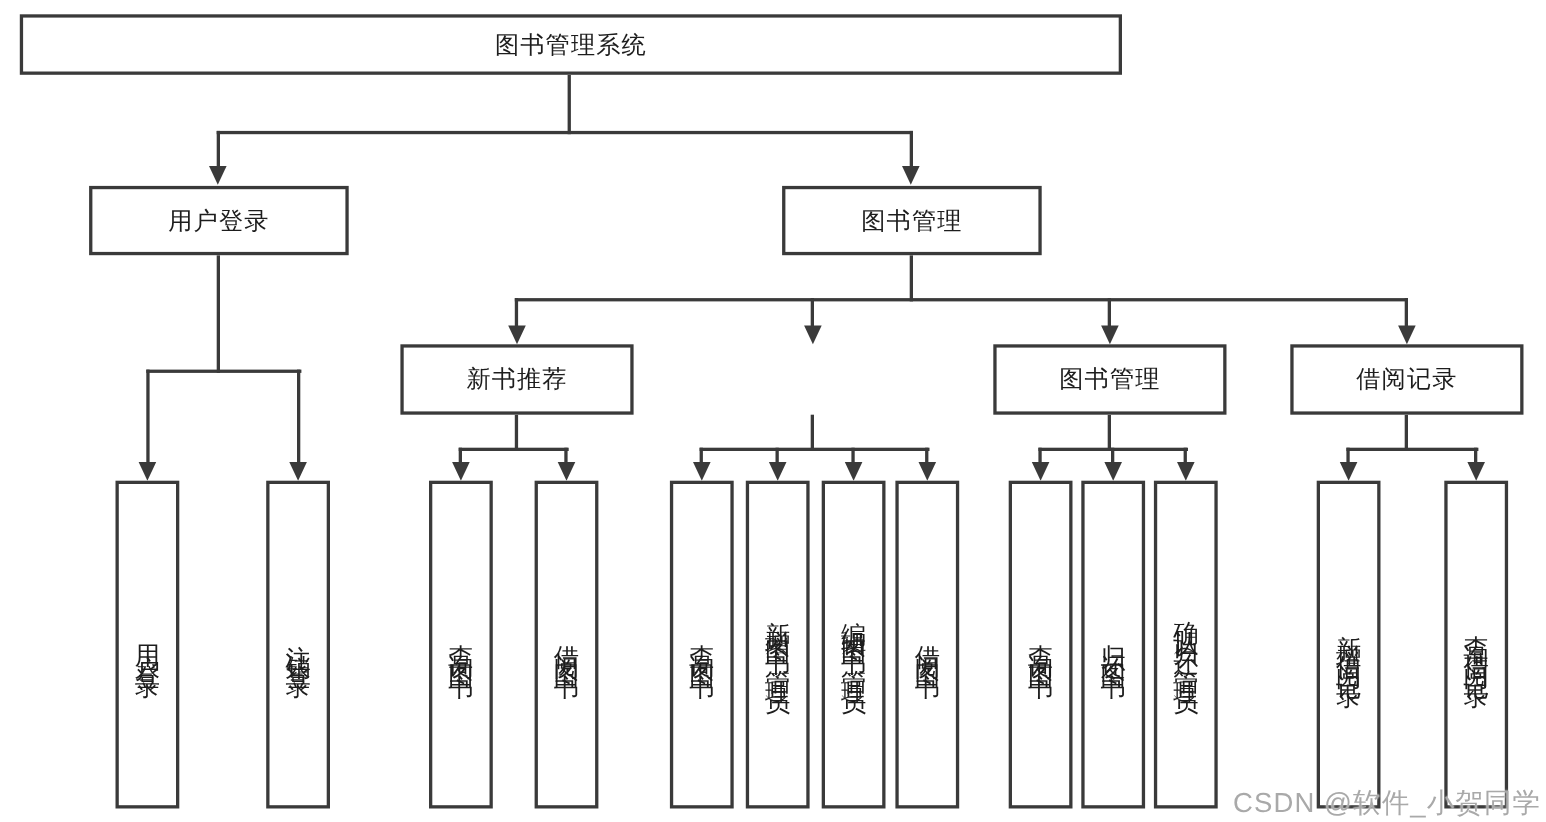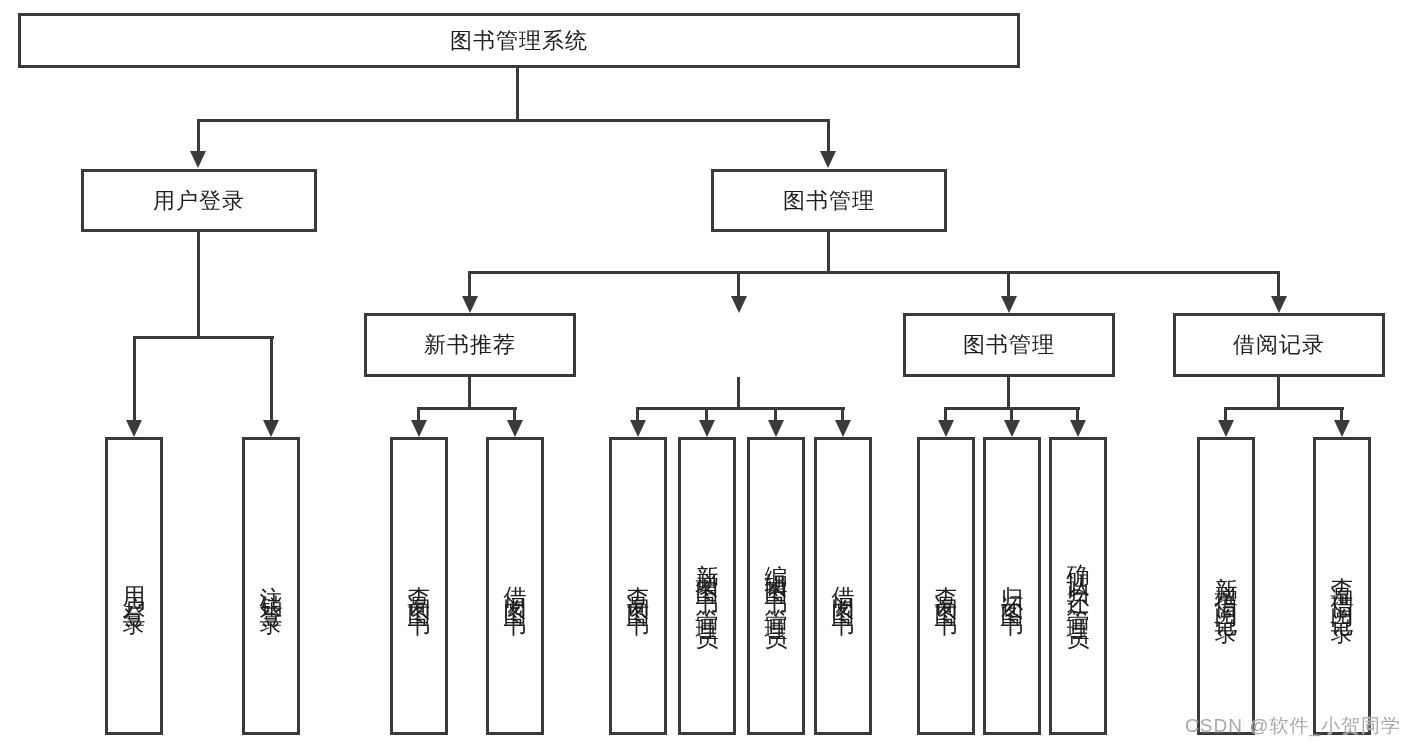--- a/index.html
+++ b/index.html
@@ -30,21 +30,21 @@
     display:flex;align-items:center;justify-content:center;
   }
   .box.h{font-size:22px;letter-spacing:1px;}
   .box.v{
     writing-mode:vertical-rl;text-orientation:mixed;
     font-size:23px;letter-spacing:9px;line-height:1;
   }
   .lbl{white-space:nowrap;}
   .watermark{
     position:absolute;top:713px;right:4px;
-    font-size:19px;color:var(--wm);letter-spacing:1px;
+    font-size:25px;color:var(--wm);letter-spacing:1px;
     text-shadow:0 0 2px #ffffff;
     z-index:5;white-space:nowrap;
   }
 </style>
 </head>
 <body>
 
 <div class="stage">
 
   <div class="line" style="left:516px;top:68px;width:3px;height:54px"></div>

